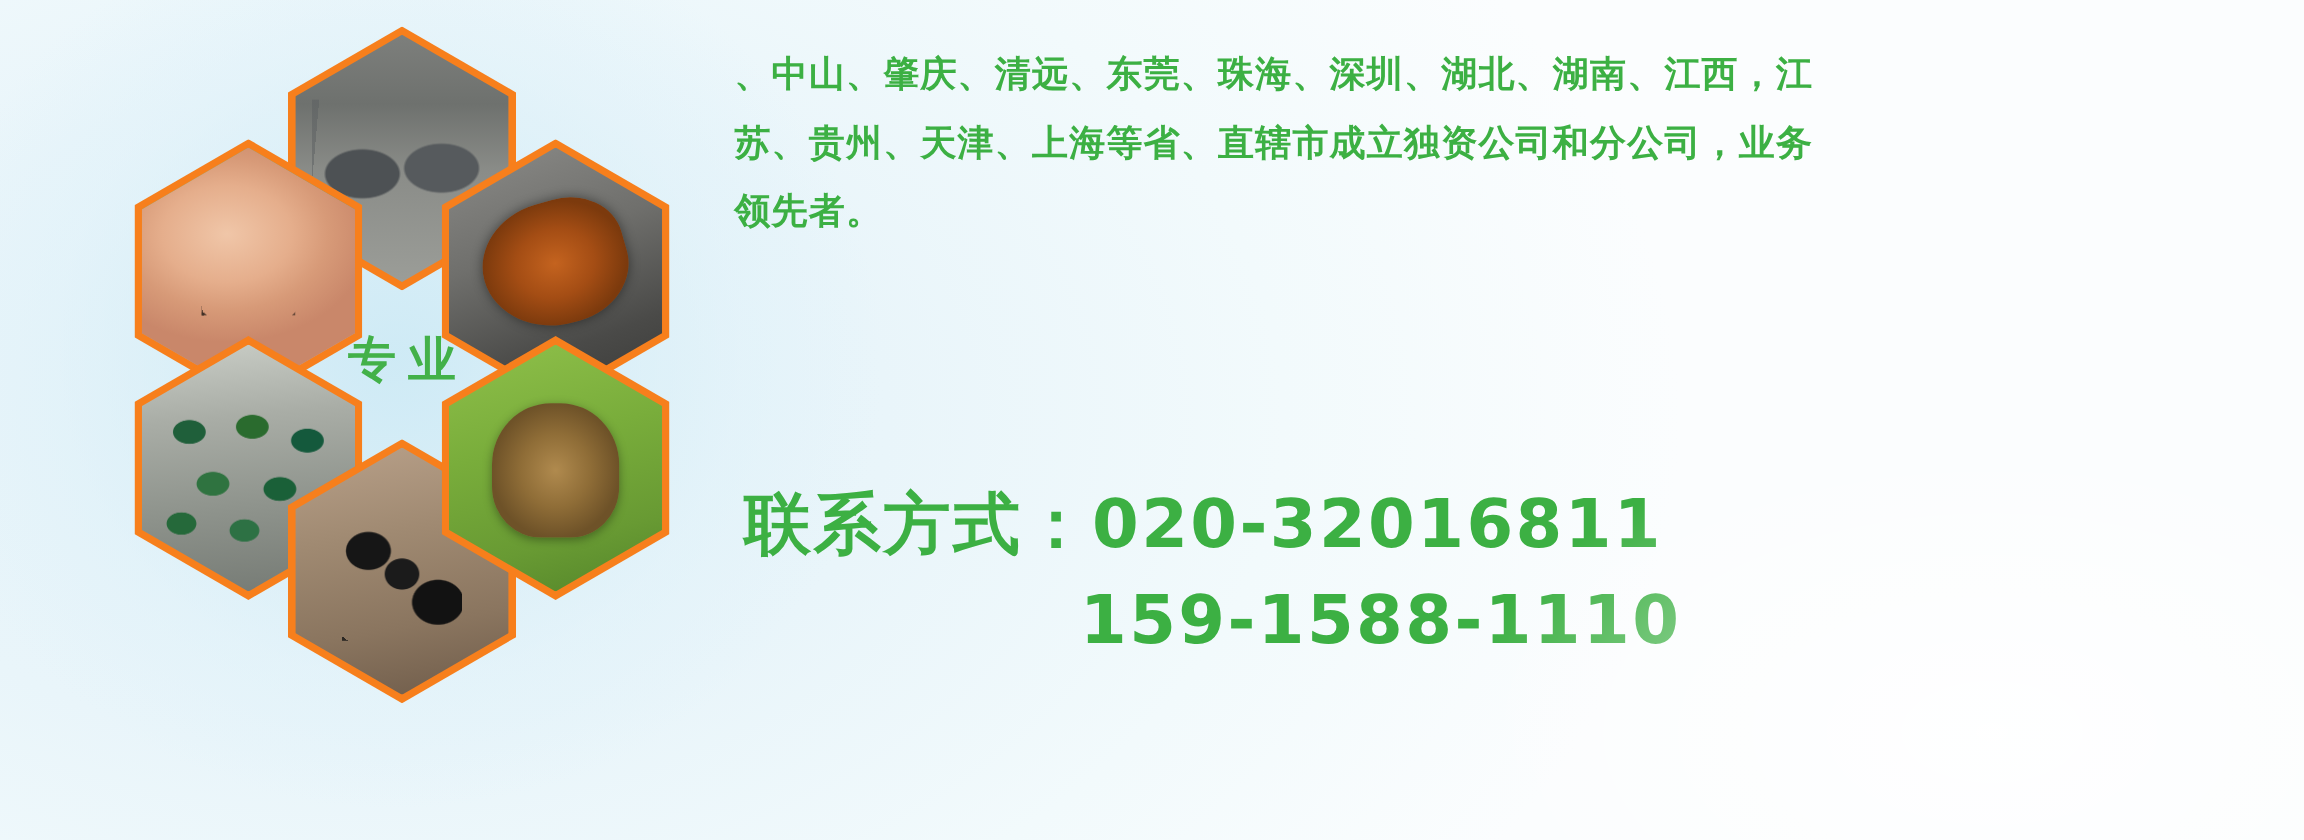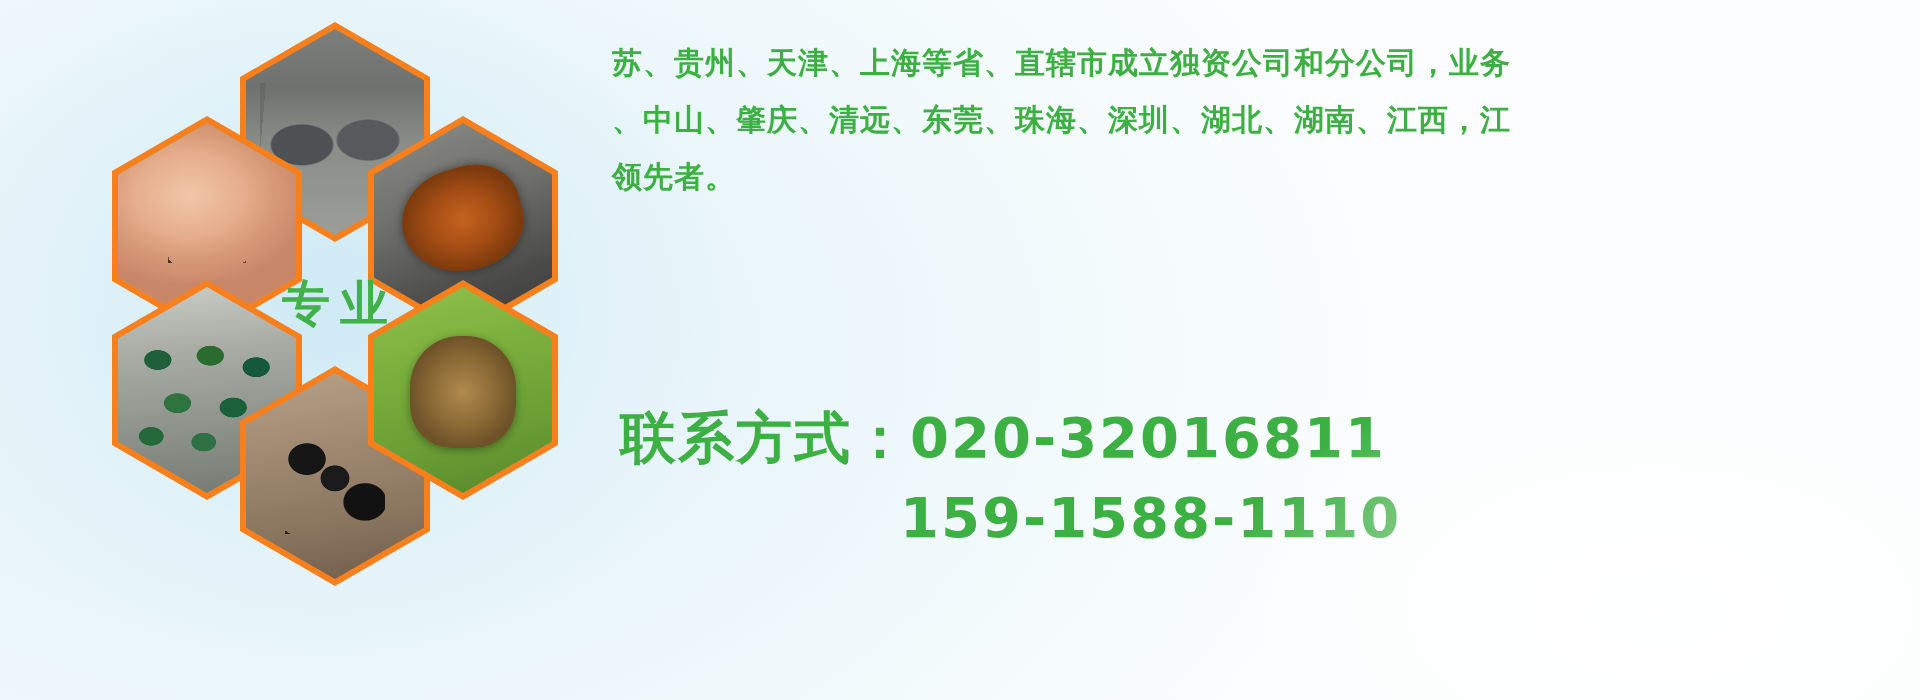--- a/index.html
+++ b/index.html
@@ -44,23 +44,23 @@
   .h-bleft {left:24px; top:272px;}
   .h-bot   {left:152px;top:358px;}
   .h-bright{left:280px;top:272px;}
 
   .center-text{
     position:absolute;left:152px;top:186px;width:190px;height:220px;
     display:flex;flex-direction:column;align-items:center;justify-content:center;
     gap:16px;
   }
   .center-text span{
-    color:#43b149;font-size:48px;font-weight:bold;letter-spacing:10px;
+    color:#43b149;font-size:40px;font-weight:bold;letter-spacing:10px;
     text-indent:10px;line-height:1;
-    font-family:Liberation Sans, sans-serif;
+    font-family:Liberation Mono, monospace;
   }
 
   
   .art.mosquito{
     background:
       radial-gradient(120px 90px at 40% 35%, #f0c6a8 0%, #e5ae8c 45%, #d79a78 70%, #c9876a 100%),
       linear-gradient(160deg,#8fae52 0%,#6f9340 35%,#c79a74 60%,#d9a586 100%);
   }
   .art.mosquito:after{
     content:"";position:absolute;left:28%;top:18%;width:44%;height:50%;
@@ -196,22 +196,22 @@
       </div>
     </div>
 
     <div class="center-text">
       <span>专业</span>
     </div>
   </div>
 
   <div class="copy">
     <div class="para">
+      <p>、中山、肇庆、清远、东莞、珠海、深圳、湖北、湖南、江西，江</p>
       <p>苏、贵州、天津、上海等省、直辖市成立独资公司和分公司，业务</p>
-      <p>、中山、肇庆、清远、东莞、珠海、深圳、湖北、湖南、江西，江</p>
       <p>领先者。</p>
     </div>
   </div>
 
   <div class="contact">
     <div><span>联系方式：</span><span>020-32016811</span></div>
     <span class="line2">159-1588-1110</span>
   </div>
 
 </div>

